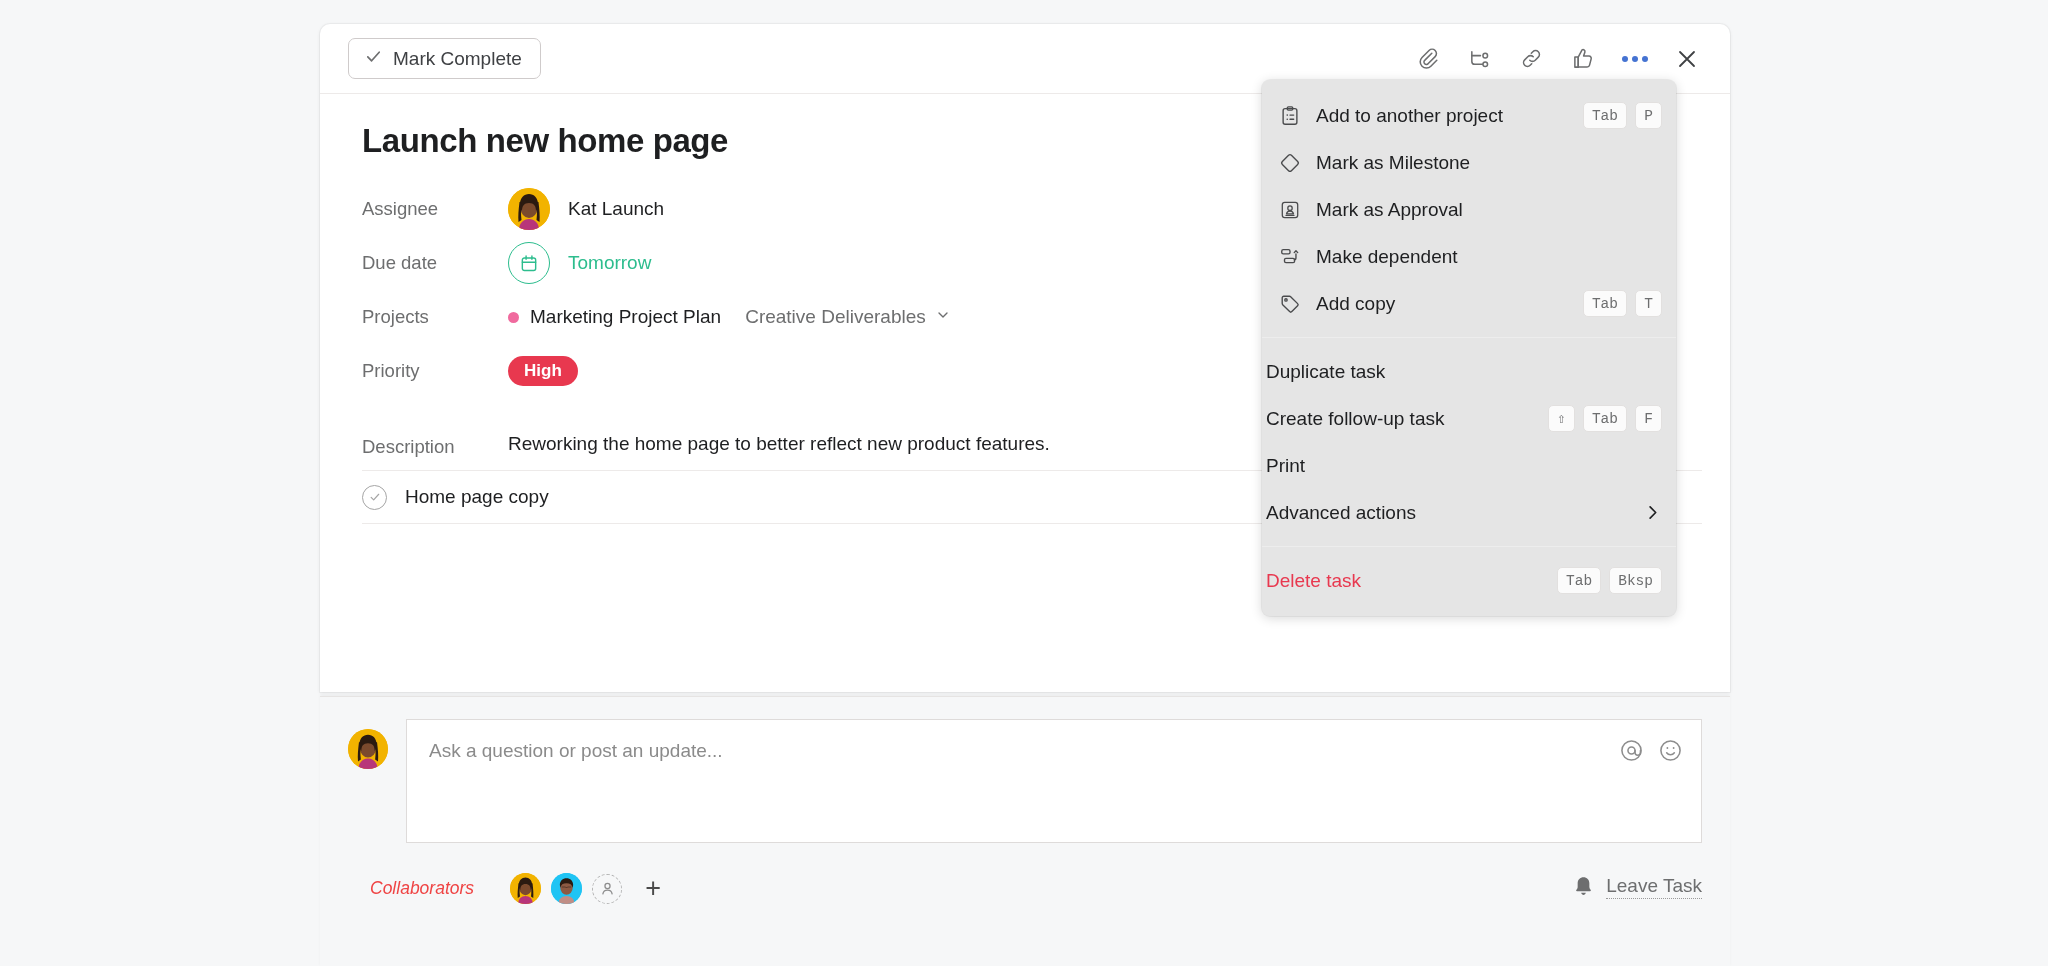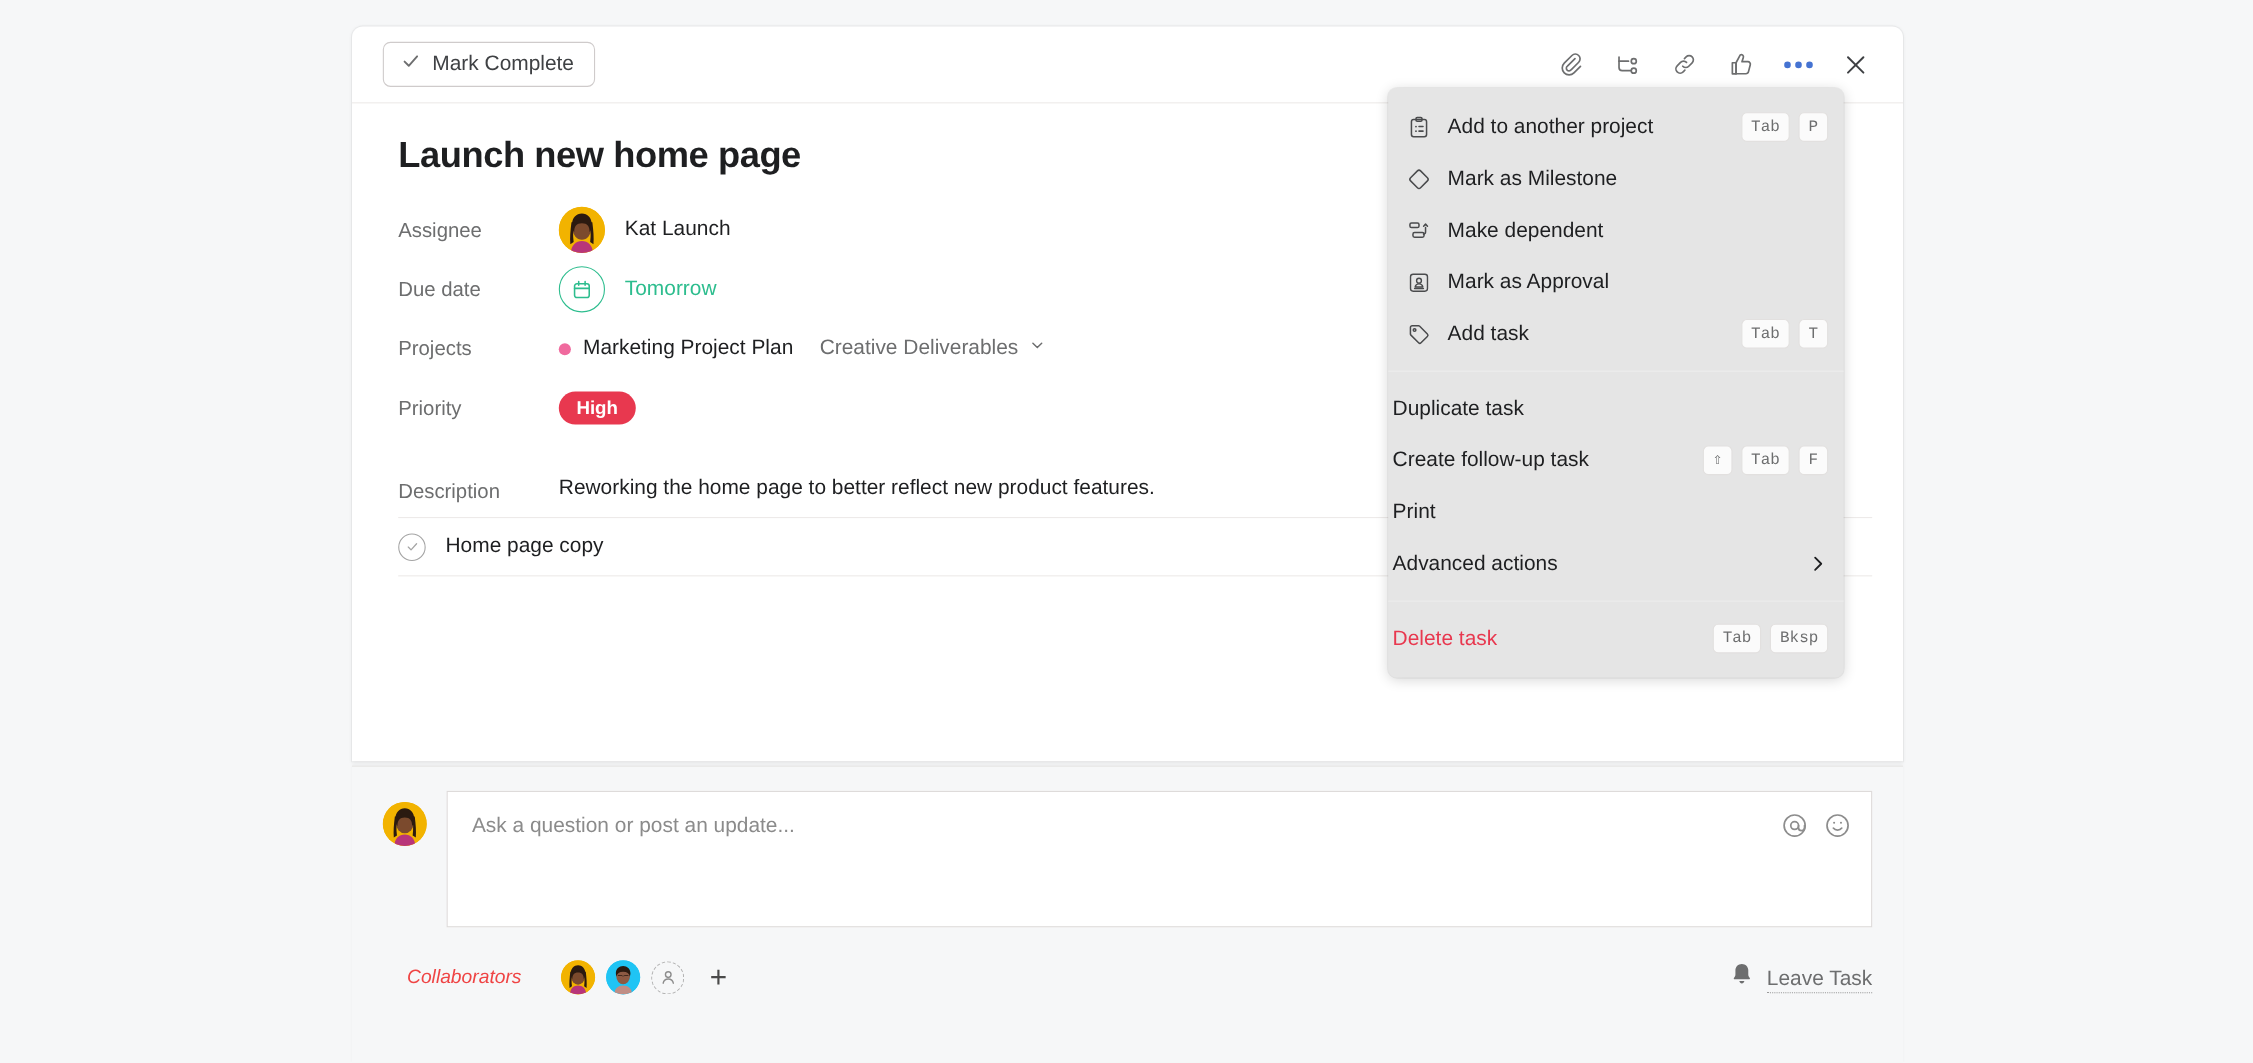--- a/index.html
+++ b/index.html
@@ -267,21 +267,21 @@
     margin-left: 16px;
     width: 30px; height: 30px;
     display: flex; align-items: center; justify-content: center;
     color: #4a4a4a; font-size: 27px; line-height: 1;
     cursor: pointer;
     background: none; border: none;
   }
   .collab-spacer { flex: 1; }
 
   .leave-task {
-    display: flex; align-items: flex-end; gap: 11px;
+    display: flex; align-items: flex-start; gap: 11px;
     color: #6d6e6f; font-size: 19px; cursor: pointer;
   }
   .leave-task-text {
     border-bottom: 1.5px dotted #9a9a9a;
     padding-bottom: 1px;
   }
 
   
   .menu {
     position: absolute;
@@ -585,50 +585,50 @@
         <span class="menu-icon">
           <svg width="22" height="22" viewBox="0 0 24 24" fill="none" stroke="currentColor" stroke-width="1.5" stroke-linejoin="round">
             <rect x="5" y="5" width="14" height="14" rx="2.2" transform="rotate(45 12 12)"></rect>
           </svg>
         </span>
         <span class="menu-label">Mark as Milestone</span>
       </div>
 
       <div class="menu-item">
         <span class="menu-icon">
+          <svg width="22" height="22" viewBox="0 0 24 24" fill="none" stroke="currentColor" stroke-width="1.4" stroke-linecap="round" stroke-linejoin="round">
+            <rect x="3.6" y="3.6" width="16.8" height="16.8" rx="2.6"></rect>
+            <circle cx="12" cy="10" r="2.4"></circle>
+            <path d="M8.2 16.2c.4-2 1.9-3 3.8-3s3.4 1 3.8 3z"></path>
+            <path d="M7.6 17.8h8.8"></path>
+          </svg>
+        </span>
+        <span class="menu-label">Mark as Approval</span>
+      </div>
+
+      <div class="menu-item">
+        <span class="menu-icon">
           <svg width="22" height="22" viewBox="0 0 24 24" fill="none" stroke="currentColor" stroke-width="1.5" stroke-linecap="round" stroke-linejoin="round">
             <rect x="3" y="4" width="9" height="4.6" rx="1.6"></rect>
             <rect x="6" y="13.5" width="11" height="4.6" rx="1.6"></rect>
             <path d="M18.5 8.6v4.5a2 2 0 01-2 2"></path>
             <path d="M20.4 7.2l-1.9-2-1.9 2"></path>
           </svg>
         </span>
         <span class="menu-label">Make dependent</span>
       </div>
 
       <div class="menu-item">
         <span class="menu-icon">
-          <svg width="22" height="22" viewBox="0 0 24 24" fill="none" stroke="currentColor" stroke-width="1.4" stroke-linecap="round" stroke-linejoin="round">
-            <rect x="3.6" y="3.6" width="16.8" height="16.8" rx="2.6"></rect>
-            <circle cx="12" cy="10" r="2.4"></circle>
-            <path d="M8.2 16.2c.4-2 1.9-3 3.8-3s3.4 1 3.8 3z"></path>
-            <path d="M7.6 17.8h8.8"></path>
-          </svg>
-        </span>
-        <span class="menu-label">Mark as Approval</span>
-      </div>
-
-      <div class="menu-item">
-        <span class="menu-icon">
           <svg width="22" height="22" viewBox="0 0 24 24" fill="none" stroke="currentColor" stroke-width="1.5" stroke-linecap="round" stroke-linejoin="round">
             <path d="M3.5 11.5V5.2a1.7 1.7 0 011.7-1.7h6.3a1.7 1.7 0 011.2.5l7.6 7.6a1.7 1.7 0 010 2.4l-6.3 6.3a1.7 1.7 0 01-2.4 0L4 12.7a1.7 1.7 0 01-.5-1.2z"></path>
             <circle cx="7.6" cy="7.6" r="1.3"></circle>
           </svg>
         </span>
-        <span class="menu-label">Add task</span>
+        <span class="menu-label">Add copy</span>
         <span class="keys">
           <span class="key">Tab</span>
           <span class="key">T</span>
         </span>
       </div>
     </div>
 
     <div class="menu-sep"></div>
 
     <div class="menu-group">

